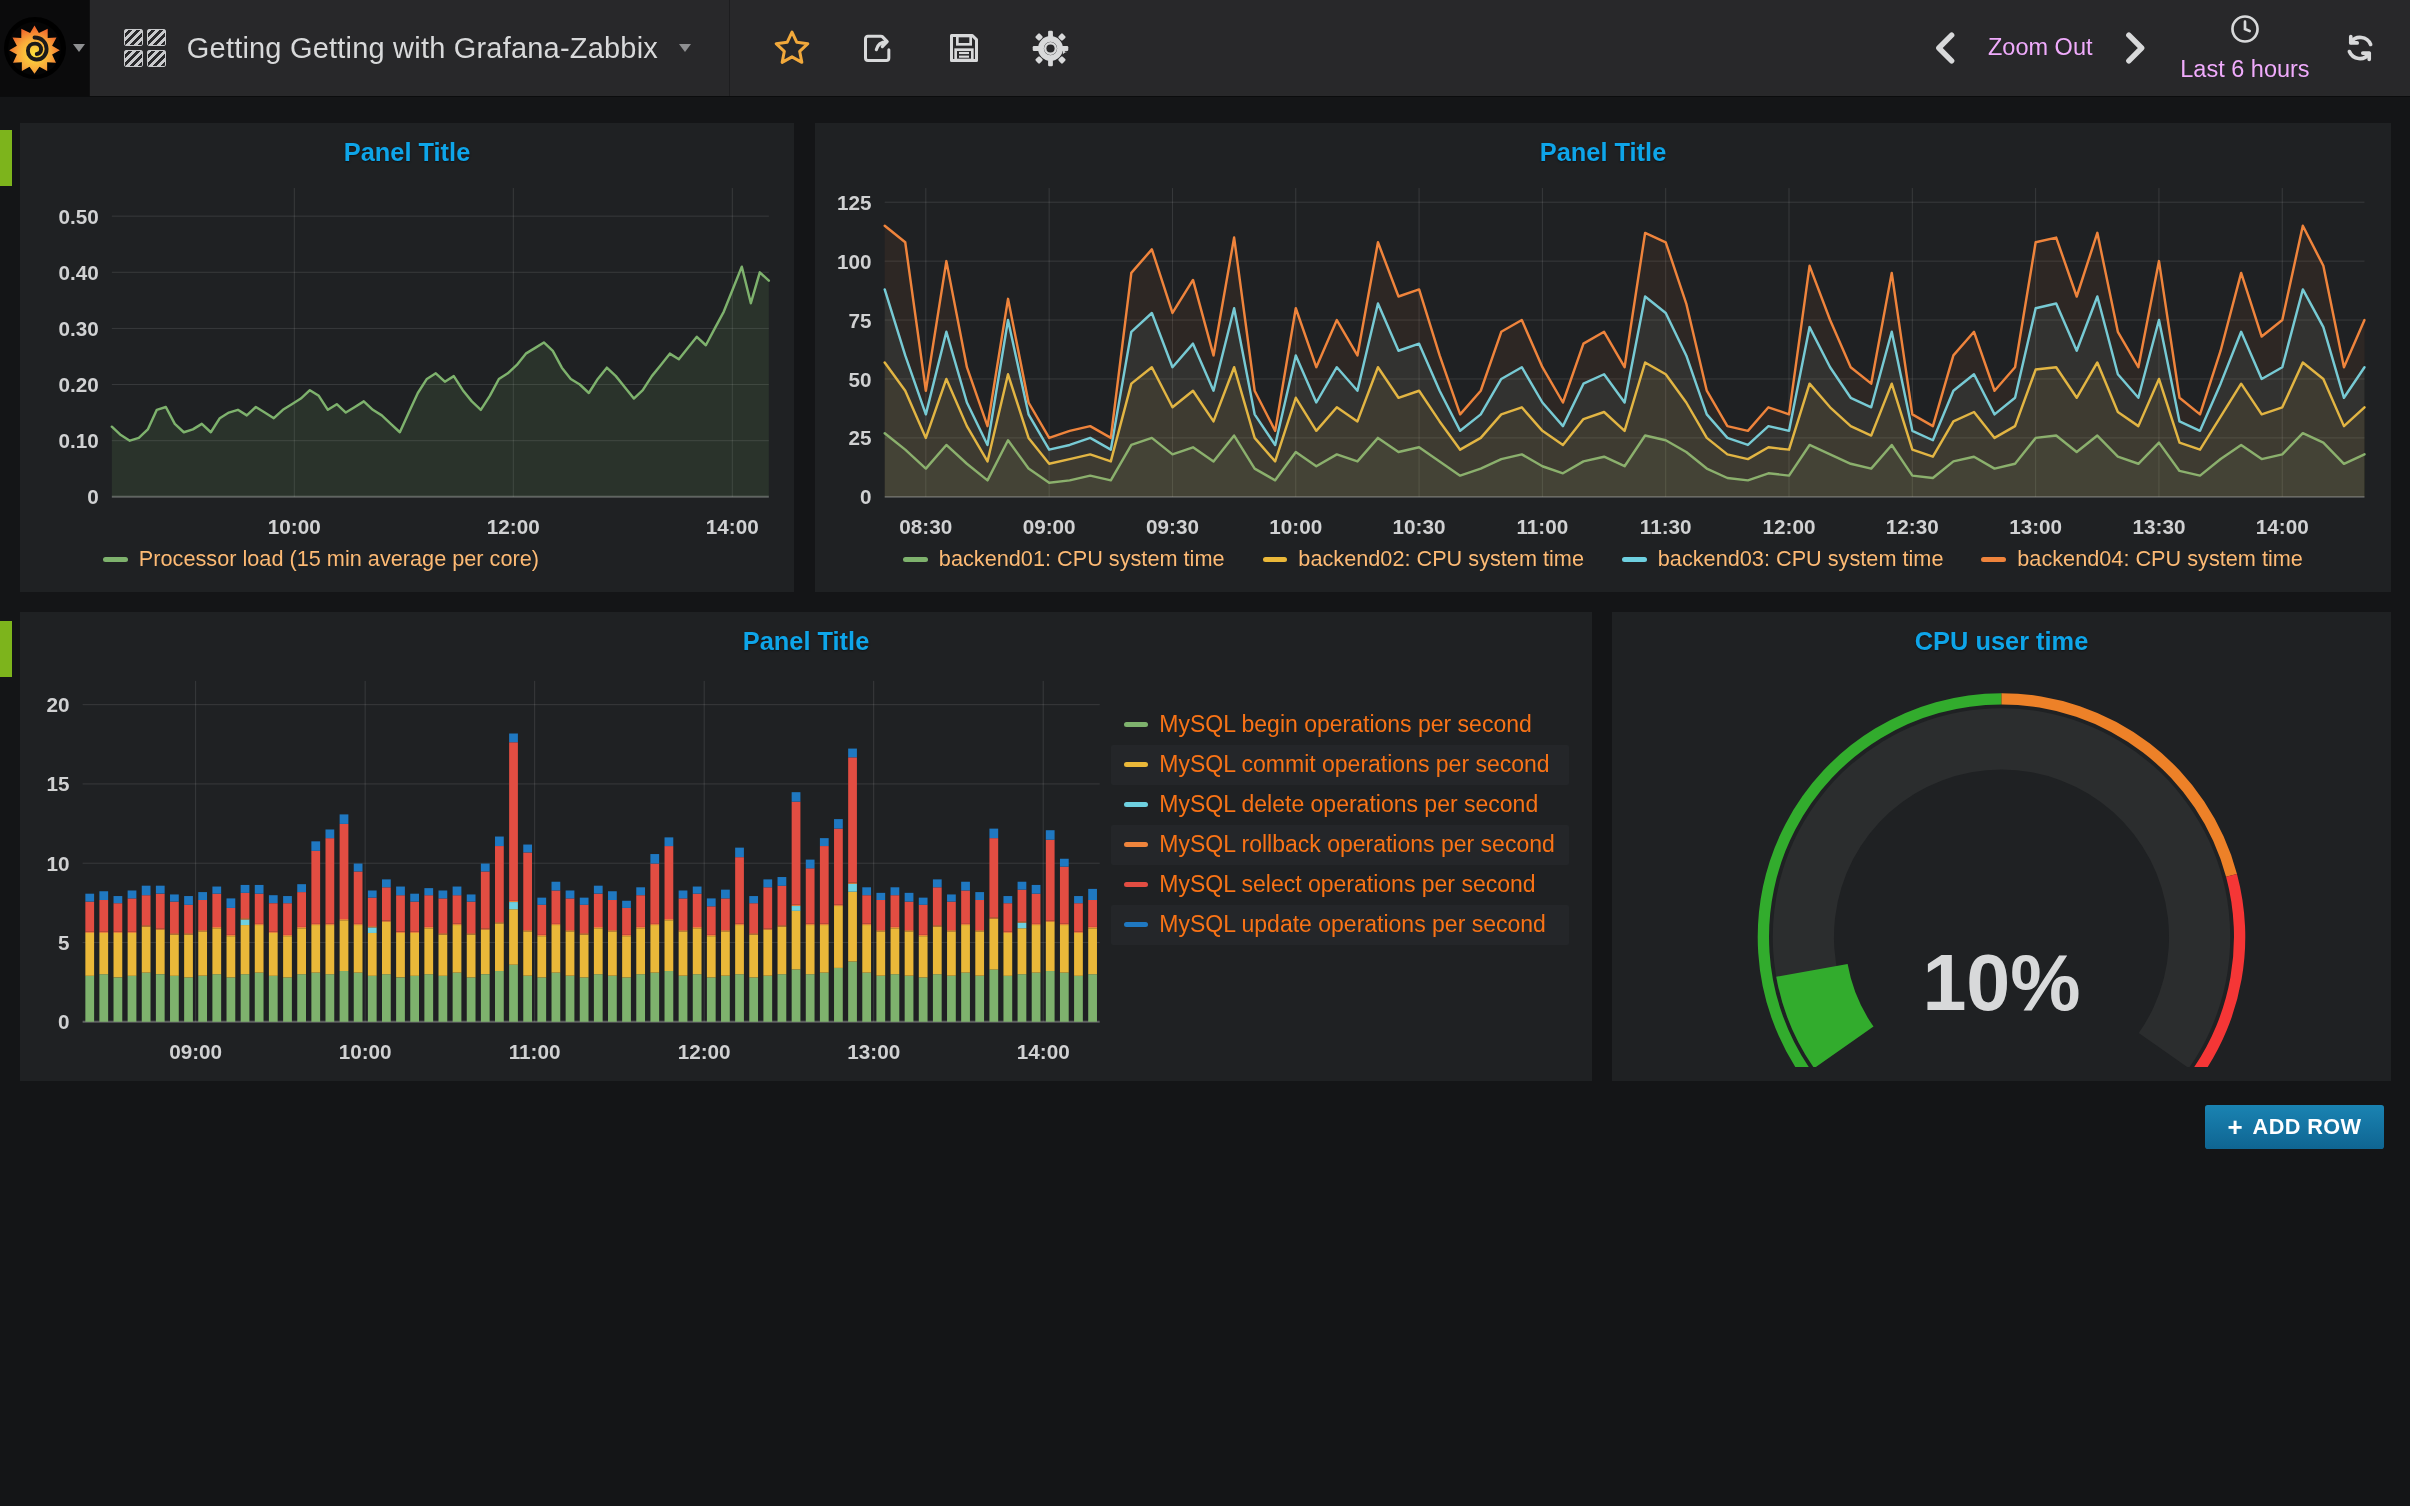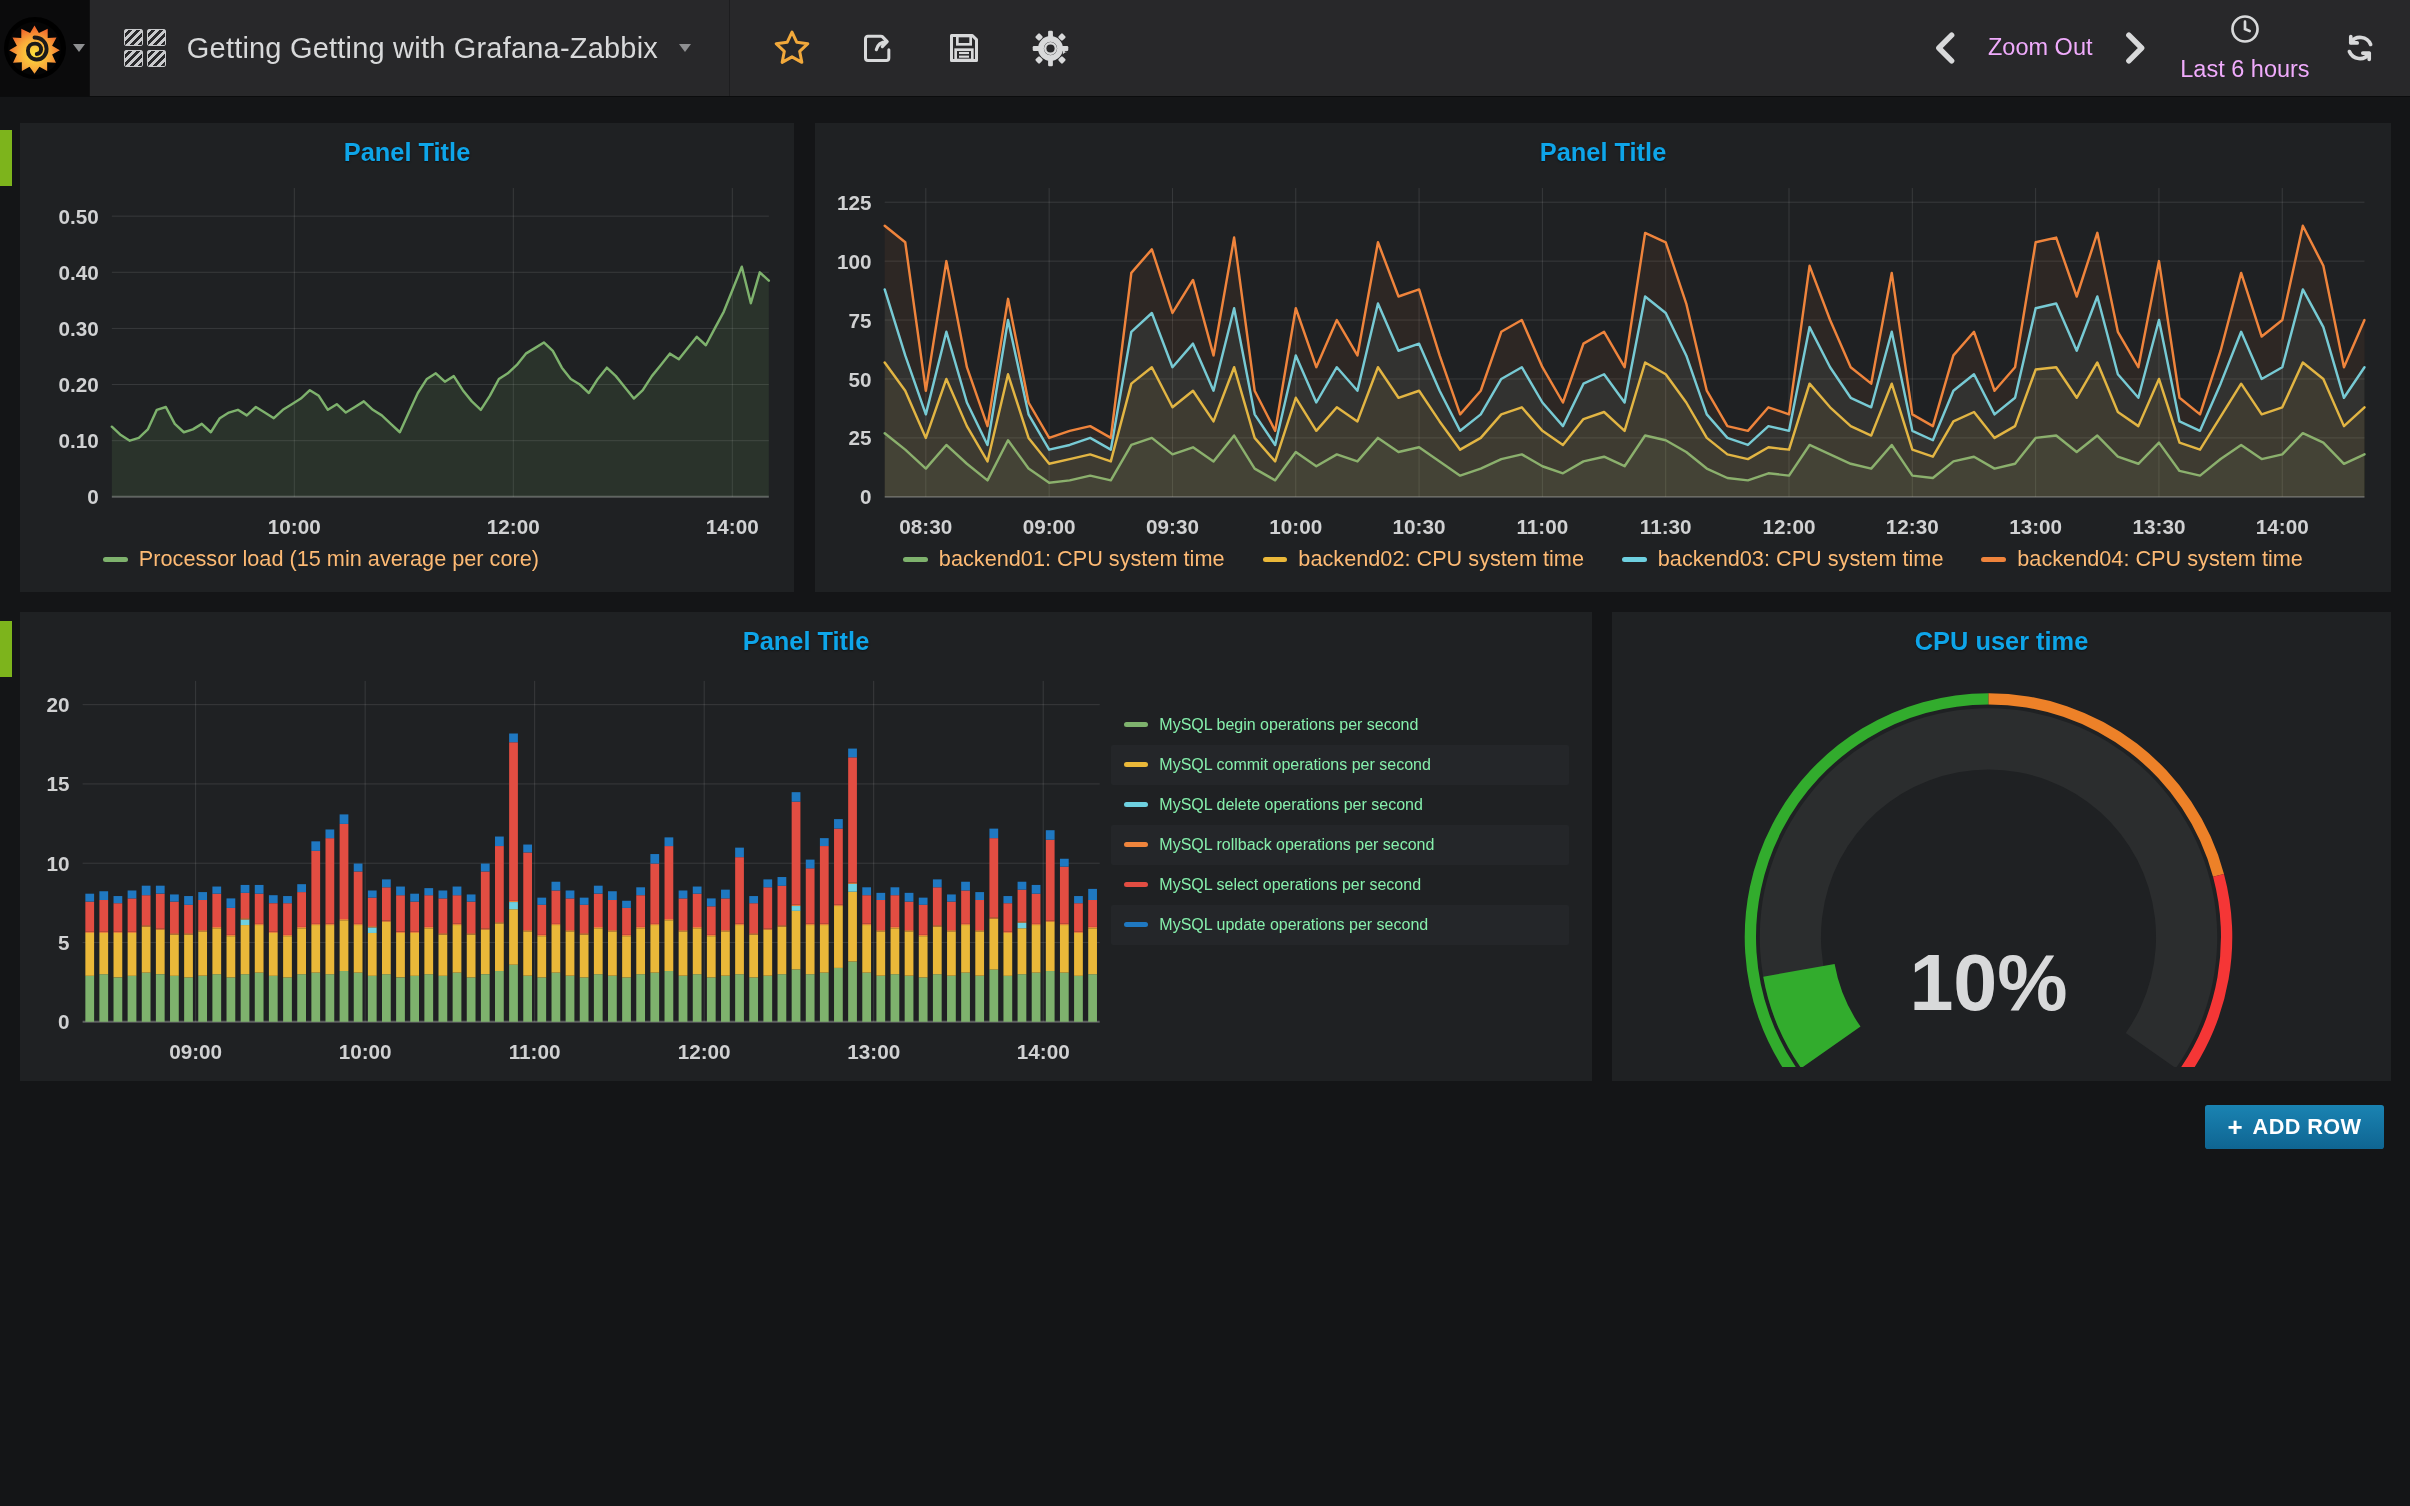--- a/index.html
+++ b/index.html
@@ -42,23 +42,23 @@
     padding:15px 0 5.6px 0;cursor:pointer;text-shadow:0 0.9px 1.9px rgba(0,0,0,.5);}
   .chart-wrap{position:relative;}
   .legend-bottom{display:flex;align-items:center;gap:38px;font-size:21.7px;color:#fdba74;
     padding:1.9px 0 0 0;}
   .legend-bottom.centered{justify-content:center;}
   .legend-bottom.left-inset{padding-left:83px;}
   .legend-item{display:flex;align-items:center;gap:11.3px;cursor:pointer;white-space:nowrap;}
   .legend-dash{width:24.5px;height:5.6px;border-radius:2.8px;display:inline-block;}
   .p2-body{display:flex;}
   .legend-right{width:458px;padding:43px 19px 0 0;display:flex;flex-direction:column;}
-  .legend-right .legend-item{height:40px;padding-left:13px;border-radius:1.9px;font-size:16px;color:#86efac;}
+  .legend-right .legend-item{height:40px;padding-left:13px;border-radius:1.9px;font-size:23px;color:#f97316;}
   .legend-right .legend-item.alt{background:#242629;}
-  .gauge-wrap{display:flex;justify-content:flex-start;}
+  .gauge-wrap{display:flex;justify-content:center;}
 
   .add-row{position:absolute;top:1009px;right:27px;height:44px;display:flex;align-items:center;
     gap:9.4px;padding:0 22.6px;background:linear-gradient(#1a83b2,#0f6592);border-radius:2.8px;
     color:#fff;font-size:21.7px;font-weight:bold;cursor:pointer;letter-spacing:0.4px;}
   .add-row .plus{font-size:26px;font-weight:bold;line-height:1;}
   svg text{font-family:"Liberation Sans","DejaVu Sans",sans-serif;}
 </style>
 </head>
 <body>
 

